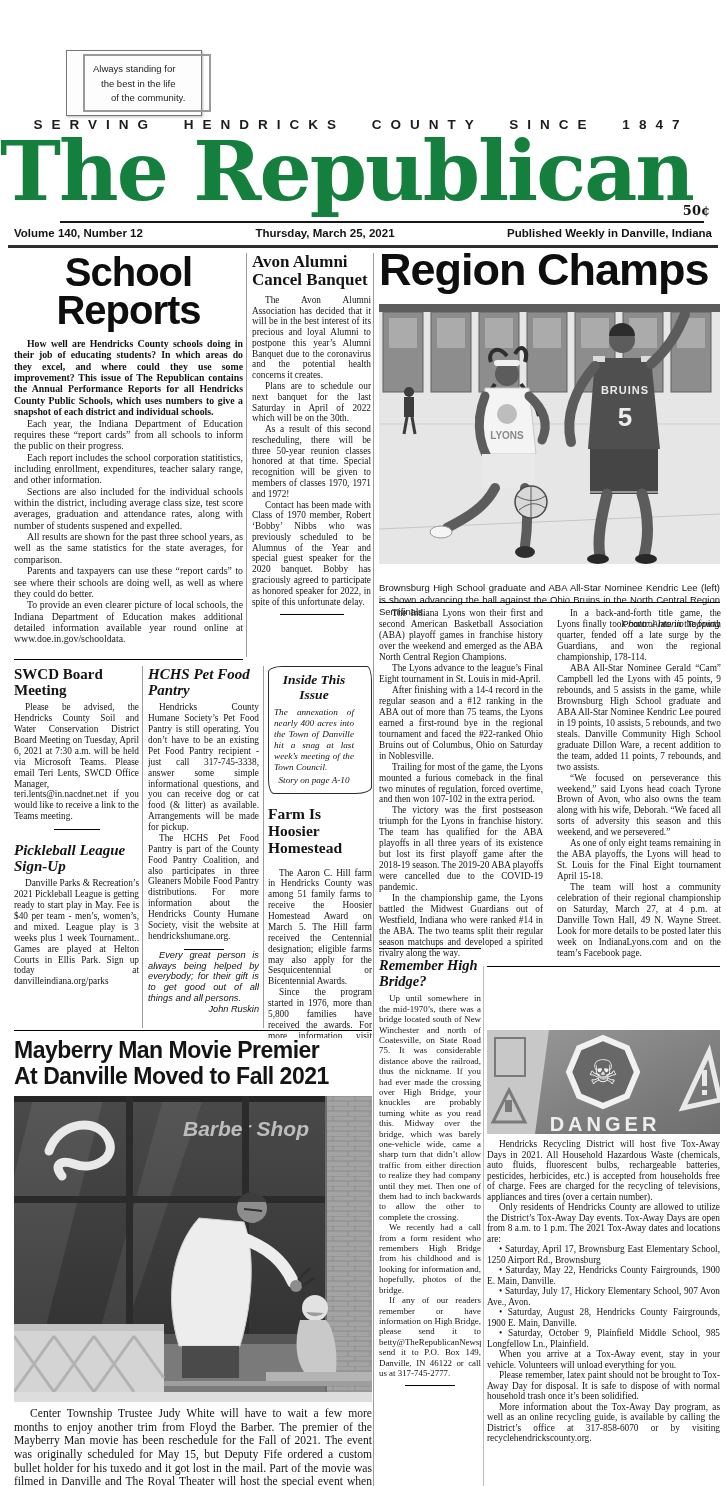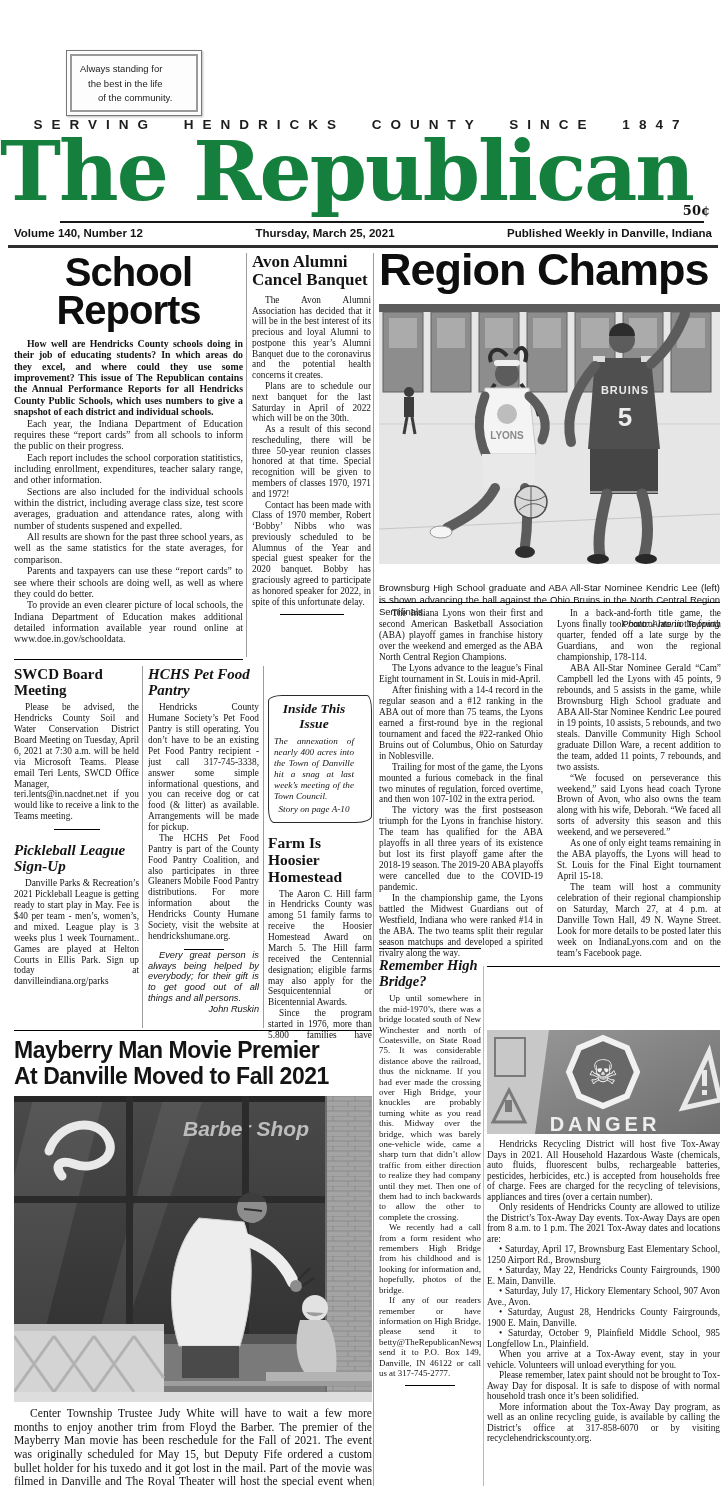--- a/index.html
+++ b/index.html
@@ -13,21 +13,21 @@
 
   
   .motto {
     left:66px; top:50px; width:136px; height:66px;
     border:1px solid #777; padding:3px; background:#fdfdfd;
     box-shadow:1px 1px 2px #bbb;
   }
   .motto-inner {
     border:2px solid #9a9a9a; width:100%; height:100%;
     font-family:"Liberation Sans", sans-serif; font-size:9.5px; line-height:1.55;
-    padding:6px 4px 15px 8px; color:#222;
+    padding:6px 4px 15px 8px; color:#222;margin-left:13px;
   }
   .motto-inner span { display:block; }
   .motto-inner span:nth-child(2){ margin-left:8px; }
   .motto-inner span:nth-child(3){ margin-left:18px; }
 
   .tagline {
     left:0; right:4px; top:117px; text-align:center;
     font-family:"Liberation Sans", sans-serif; font-weight:bold; font-size:13.5px;
     letter-spacing:9px; word-spacing:14px; color:#1d1d1d; white-space:nowrap;
   }
@@ -98,25 +98,25 @@
   .pickle-head { margin-top:12px; }
 
   .hchs-col { left:148px; top:666px; width:111px; height:372px; overflow:hidden; }
   .quote { margin-top:9px; font-family:"Liberation Sans", sans-serif; font-style:italic;
     font-size:9.2px; line-height:1.22; text-align:justify; }
   .quote-attr { font-family:"Liberation Sans", sans-serif; font-style:italic;
     font-size:9.2px; text-align:right; }
 
   .inside-col { left:268px; top:666px; width:104px; height:372px; overflow:hidden; }
   .inside-box { border:1.5px solid #2a2a2a; border-radius:14px 5px 16px 6px / 6px 15px 7px 14px;
-    padding:6px 17px 7px 5px;margin-top:29px; }
+    padding:6px 17px 7px 5px; }
   .inside-box h2 { font-size:13.5px; text-align:center; margin-bottom:5px; }
   .inside-box p { font-size:9.2px; font-style:italic; line-height:1.2; text-align:justify; }
   .inside-story { text-align:center !important; margin-top:2px; }
-  .farm-head { font-size:15.5px; margin-top:12px; margin-bottom:3px; }
+  .farm-head { font-size:15.5px; margin-top:12px; margin-bottom:11px; }
   .inside-col .farm-p { font-size:9.3px; line-height:1.17; text-indent:11px; text-align:justify; }
 
   .mid-rule { left:14px; width:358px; top:1030px; }
   .mayberry-title { left:14px; top:1037px; width:358px;
     font-family:"Liberation Sans", sans-serif; font-weight:bold;
     font-size:23px; line-height:1.13; letter-spacing:-0.5px; }
   .barber-photo { left:14px; top:1096px; width:358px; height:306px; }
   .mayberry-caption { left:14px; top:1407px; width:358px;
     font-size:11.6px; line-height:1.18; text-align:justify; text-indent:16px; }
 

